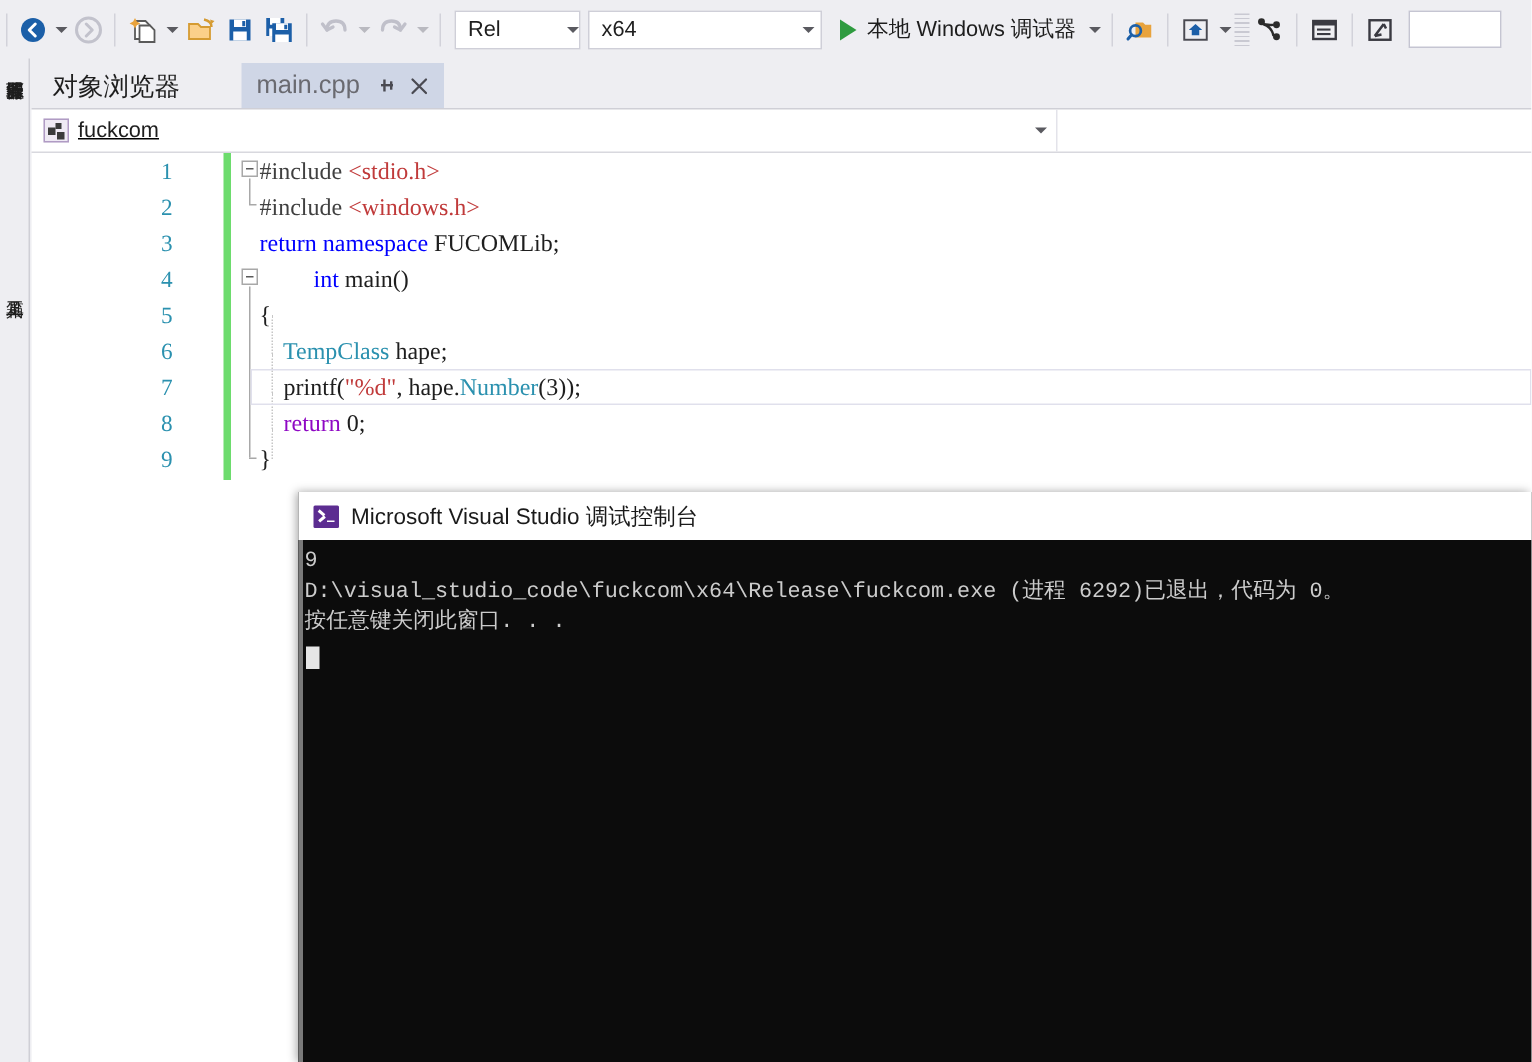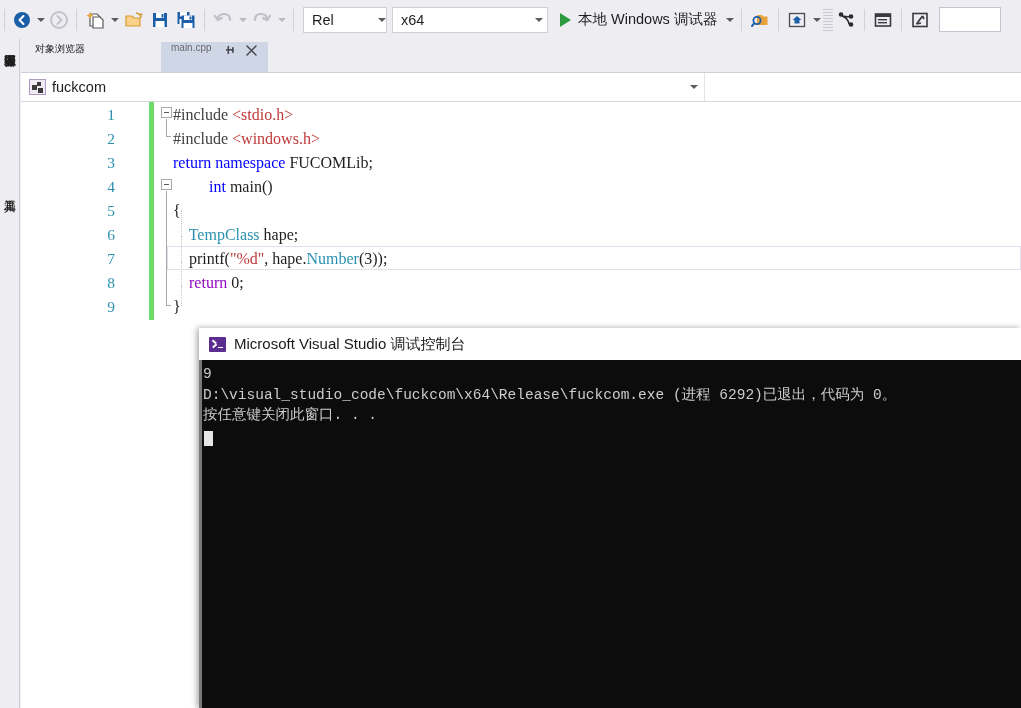--- a/index.html
+++ b/index.html
@@ -137,23 +137,23 @@
     position: absolute;
     left: 21px; top: 39px;
     width: 1000px; height: 33px;
     background: #eeeef2;
   }
   .tab {
     position: absolute;
     top: 3px;
     height: 30px;
     display: flex;
-    align-items: flex-start;
-    box-sizing: border-box;
-    font-size: 10px;
+    align-items: center;
+    box-sizing: border-box;
+    font-size: 17px;
   }
   #tab-objbrowser {
     left: 6px;
     color: #1e1e1e;
     background: transparent;
     padding: 0 8px;
   }
   #tab-maincpp {
     left: 140px;
     background: #cfd6e6;
@@ -174,20 +174,21 @@
   #navbar {
     position: absolute;
     left: 21px; top: 72px;
     width: 1000px; height: 30px;
     background: #ffffff;
     border-top: 1px solid #cfcfd6;
     border-bottom: 1px solid #d8d8de;
     box-sizing: border-box;
     display: flex;
     align-items: stretch;
+    text-decoration: underline;
   }
   .nav-combo {
     display: flex;
     align-items: center;
     height: 100%;
     box-sizing: border-box;
     font-size: 14.5px;
     color: #1e1e1e;
   }
   #nav-proj {

